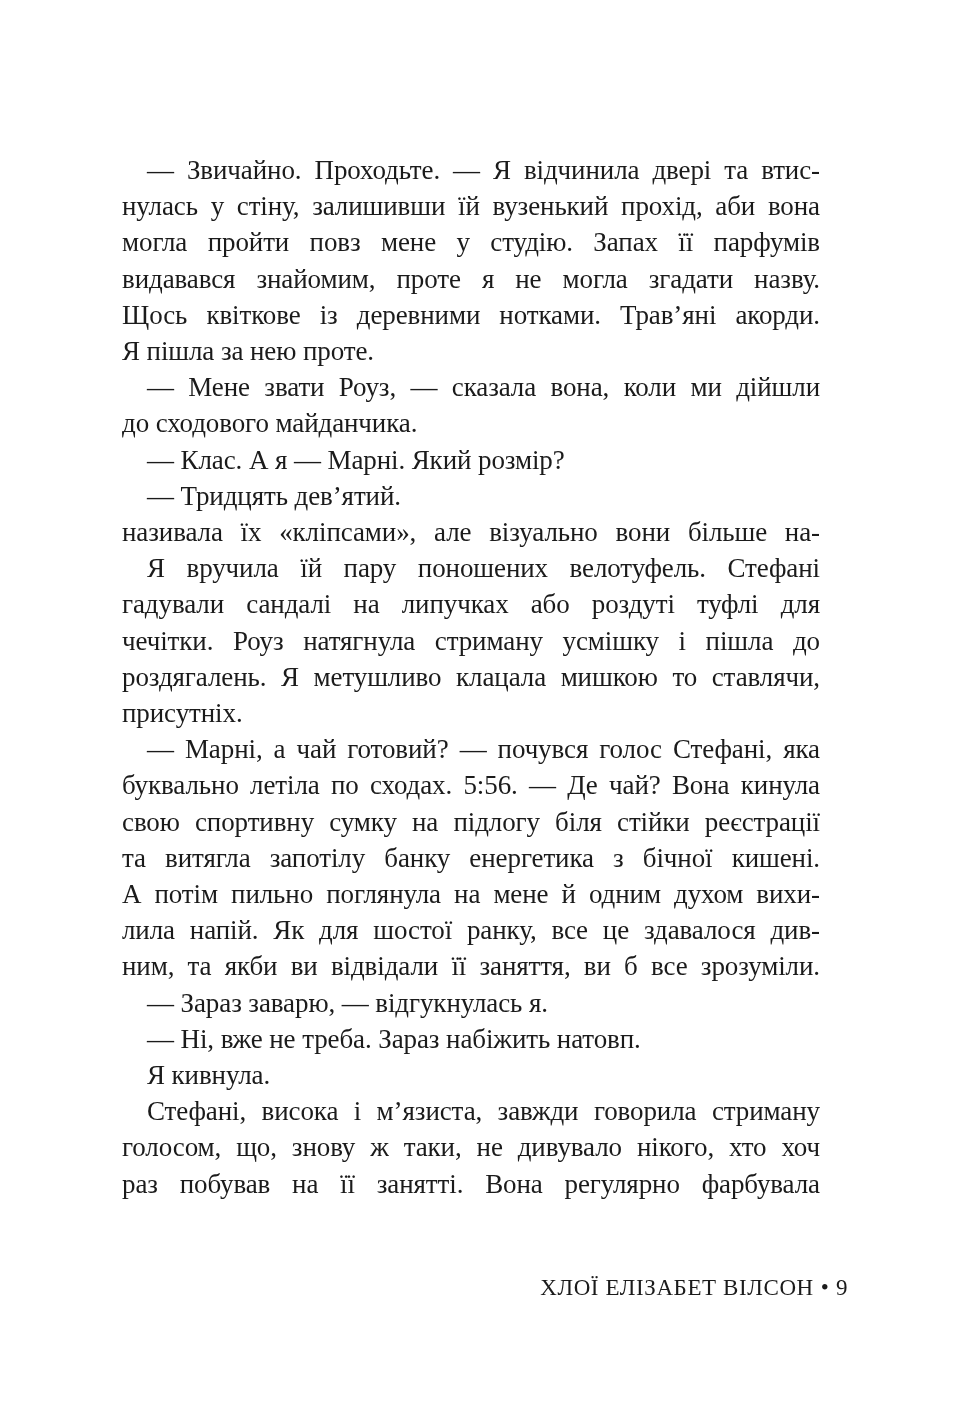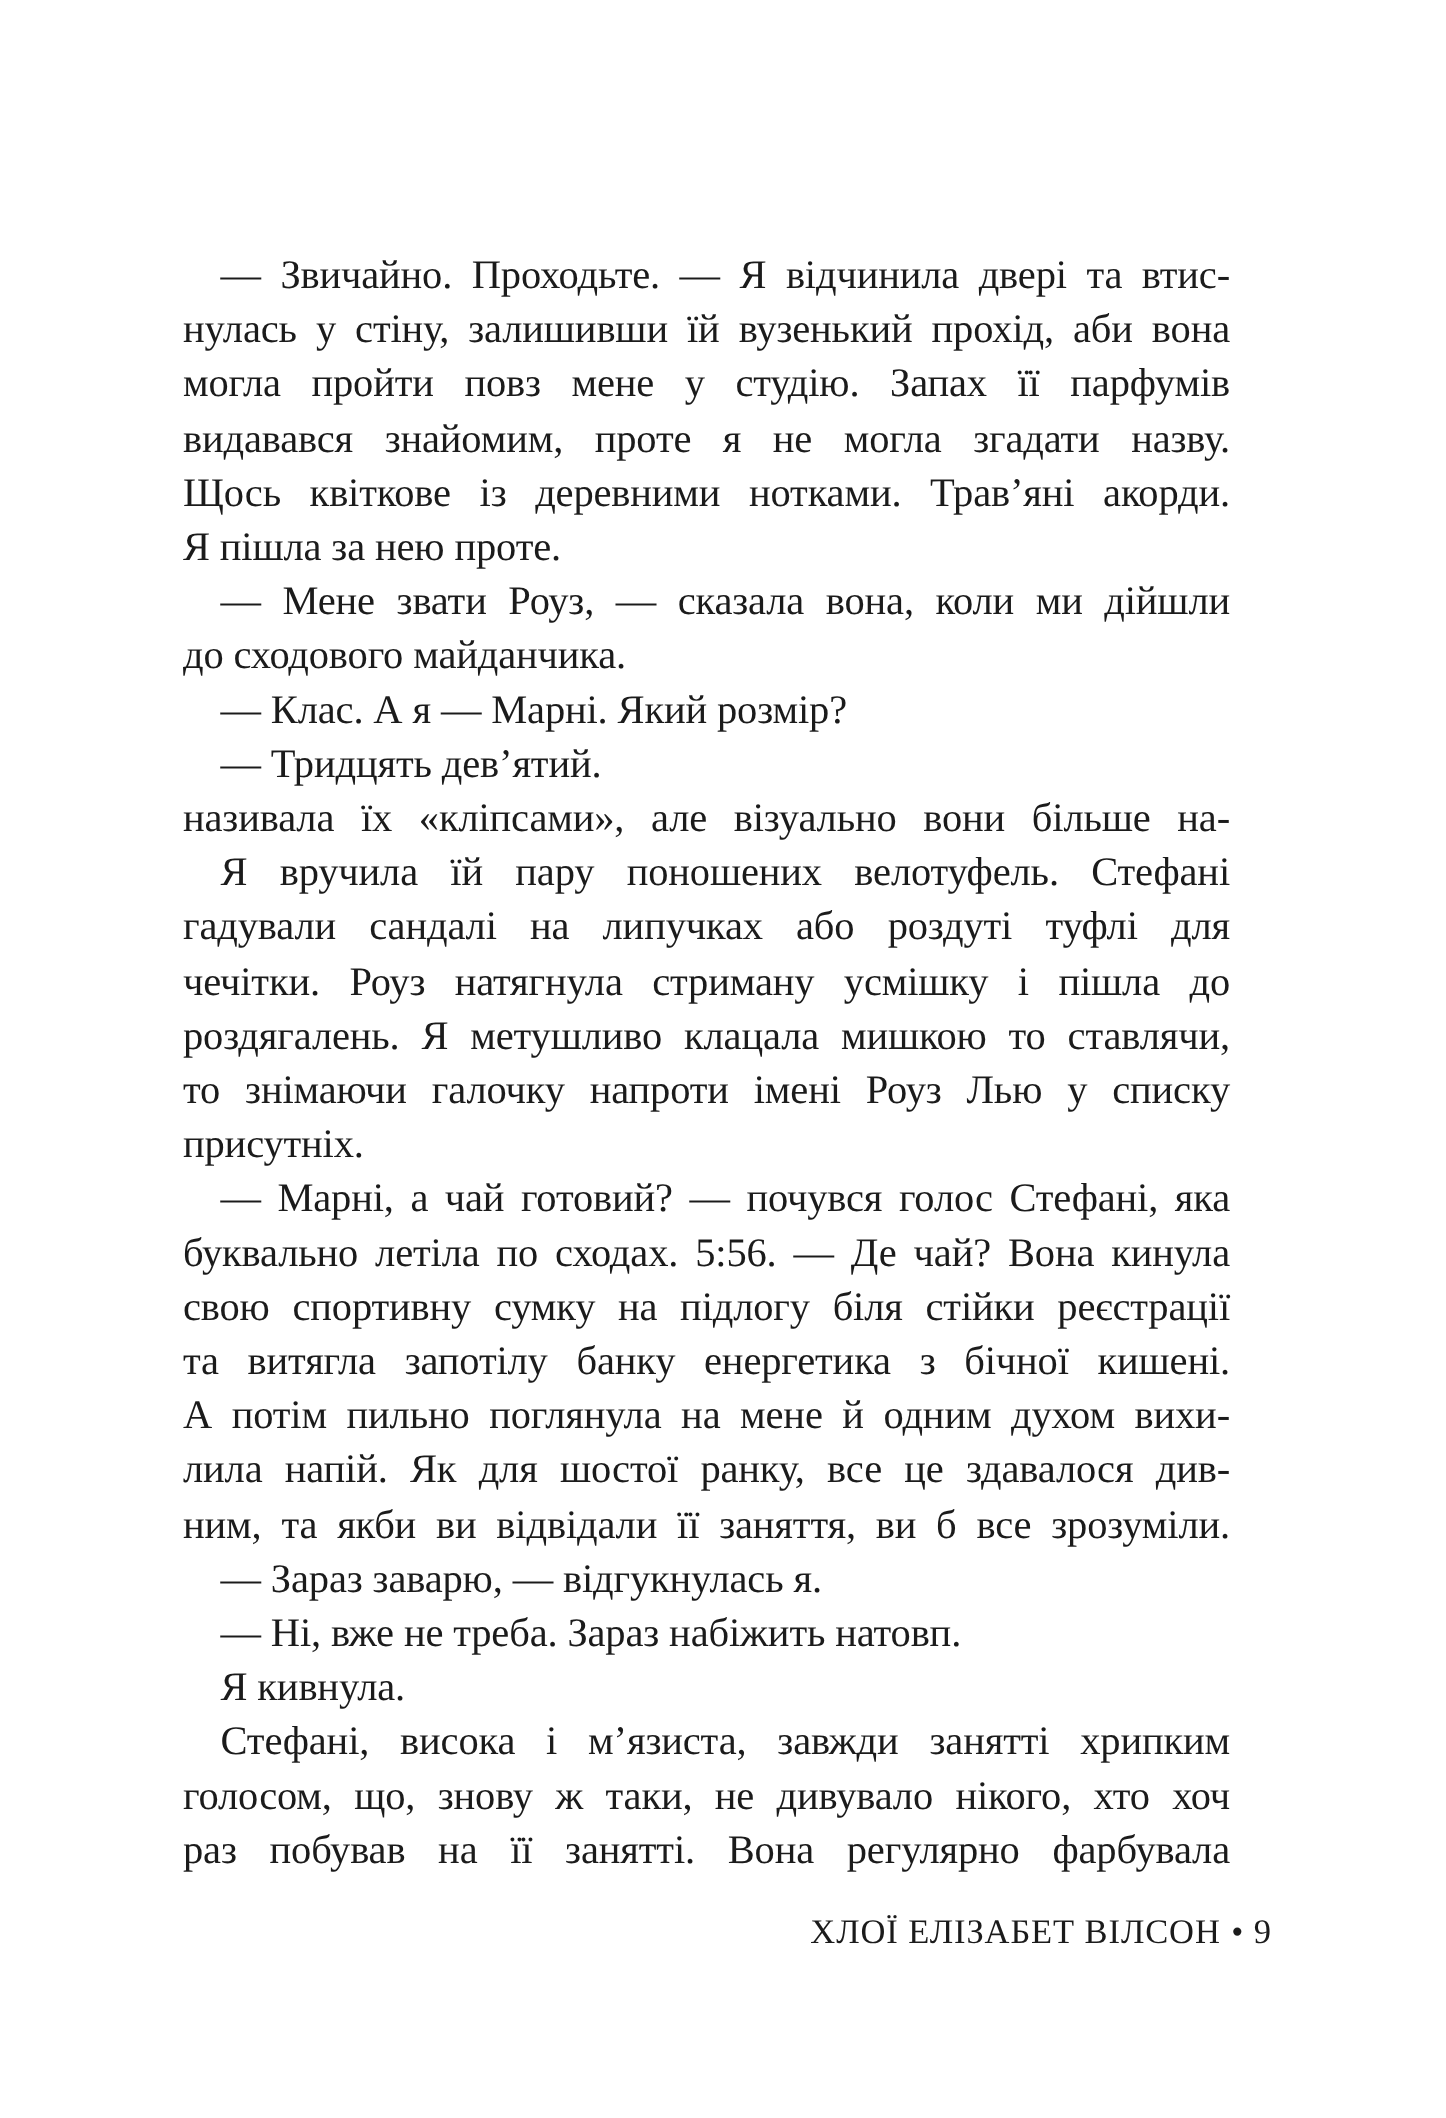--- a/index.html
+++ b/index.html
@@ -7,21 +7,21 @@
     width: 964px;
     height: 1412px;
     background: #ffffff;
     position: relative;
     overflow: hidden;
     font-family: "Liberation Serif", "DejaVu Serif", serif;
   }
   .text-block {
     position: absolute;
     left: 122px;
-    top: 165px;
+    top: 152px;
     width: 698px;
     font-size: 27px;
     line-height: 36.2px;
     letter-spacing: -0.1px;
   }
   .paragraph { margin: 0; }
   .line { text-align: left; white-space: normal; }
   .line.j { text-align: justify; text-align-last: justify; }
   .line.in { text-indent: 25px; }
   .running-footer {
@@ -61,21 +61,20 @@
     </div>
     <div class="paragraph">
       <div class="line in">— Тридцять дев’ятий.</div>
     </div>
     <div class="paragraph">
       <div class="line j">називала їх «кліпсами», але візуально вони більше на-</div>
       <div class="line j in">Я вручила їй пару поношених велотуфель. Стефані</div>
       <div class="line j">гадували сандалі на липучках або роздуті туфлі для</div>
       <div class="line j">чечітки. Роуз натягнула стриману усмішку і пішла до</div>
       <div class="line j">роздягалень. Я метушливо клацала мишкою то ставлячи,</div>
-      <div class="line j">то знімаючи галочку напроти імені Роуз Лью у списку</div>
       <div class="line">присутніх.</div>
     </div>
     <div class="paragraph">
       <div class="line j in">— Марні, а чай готовий? — почувся голос Стефані, яка</div>
       <div class="line j">буквально летіла по сходах. 5:56. — Де чай? Вона кинула</div>
       <div class="line j">свою спортивну сумку на підлогу біля стійки реєстрації</div>
       <div class="line j">та витягла запотілу банку енергетика з бічної кишені.</div>
       <div class="line j">А потім пильно поглянула на мене й одним духом вихи-</div>
       <div class="line j">лила напій. Як для шостої ранку, все це здавалося див-</div>
       <div class="line j">ним, та якби ви відвідали її заняття, ви б все зрозуміли.</div>
@@ -83,21 +82,21 @@
     <div class="paragraph">
       <div class="line in">— Зараз заварю, — відгукнулась я.</div>
     </div>
     <div class="paragraph">
       <div class="line in">— Ні, вже не треба. Зараз набіжить натовп.</div>
     </div>
     <div class="paragraph">
       <div class="line in">Я кивнула.</div>
     </div>
     <div class="paragraph">
-      <div class="line j in">Стефані, висока і м’язиста, завжди занятті хрипким</div>
+      <div class="line j in">Стефані, висока і м’язиста, завжди говорила стриману</div>
       <div class="line j">голосом, що, знову ж таки, не дивувало нікого, хто хоч</div>
       <div class="line j">раз побував на її занятті. Вона регулярно фарбувала</div>
     </div>
   </main>
 
 <footer class="running-footer">
   <span>ХЛОЇ ЕЛІЗАБЕТ ВІЛСОН</span><span class="sep">•</span><span>9</span>
 </footer>
 
 </body></html>

